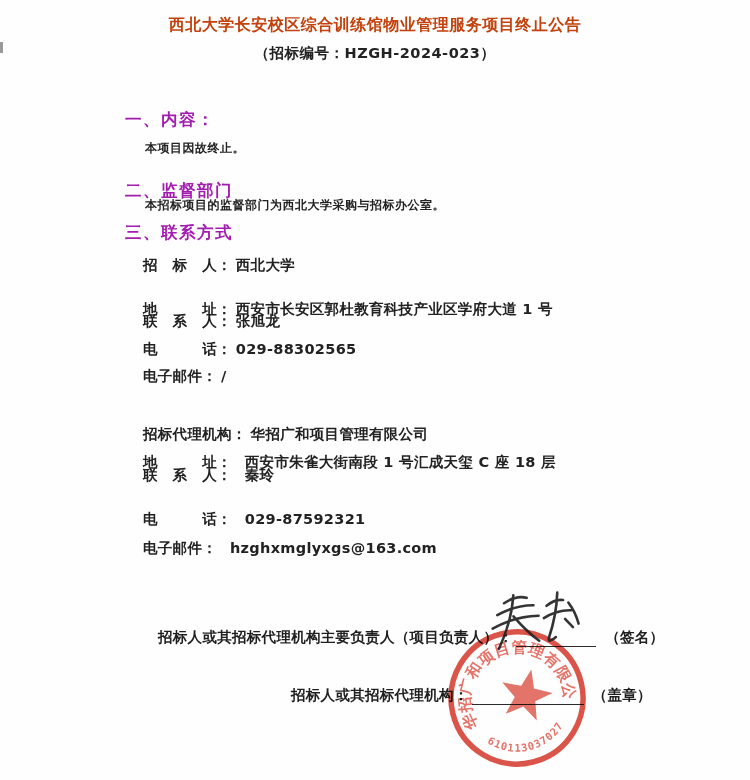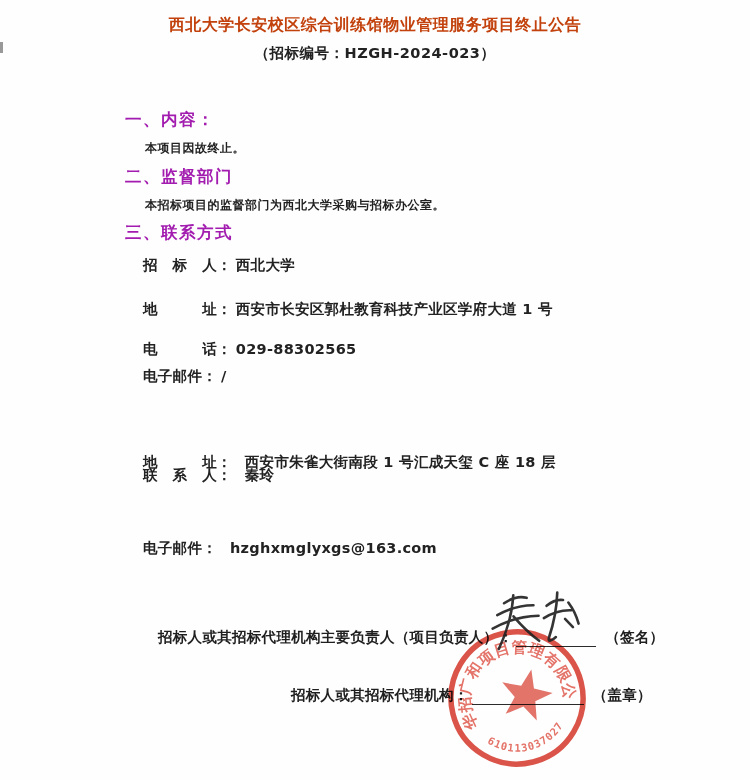--- a/index.html
+++ b/index.html
@@ -65,43 +65,52 @@
 <div class="page">
 
   <div class="scan-artifact"></div>
 
   <div class="doc-title">西北大学长安校区综合训练馆物业管理服务项目终止公告</div>
   <div class="doc-subtitle">（招标编号：HZGH-2024-023）</div>
 
   <div class="sec-h" style="top:109px">一、内容：</div>
   <div class="sec-p" style="top:140px">本项目因故终止。</div>
 
-  <div class="sec-h" style="top:166px">二、监督部门</div>
+  <div class="sec-h" style="top:180px">二、监督部门</div>
   <div class="sec-p" style="top:197px">本招标项目的监督部门为西北大学采购与招标办公室。</div>
 
   <div class="sec-h" style="top:222px">三、联系方式</div>
 
   <div class="row" style="top:256px">
     <span class="lbl">招　标　人：</span><span class="val">西北大学</span>
   </div>
   <div class="row" style="top:300px">
     <span class="lbl">地　　　址：</span><span class="val">西安市长安区郭杜教育科技产业区学府大道 1 号</span>
   </div>
+  <div class="row" style="top:312px">
+    <span class="lbl">联　系　人：</span><span class="val">张旭龙</span>
+  </div>
   <div class="row" style="top:340px">
     <span class="lbl">电　　　话：</span><span class="val">029-88302565</span>
   </div>
   <div class="row" style="top:367px">
     <span class="lbl">电子邮件：</span><span class="val">/</span>
   </div>
 
+  <div class="row" style="top:425px">
+    <span class="lbl">招标代理机构：</span><span class="val">华招广和项目管理有限公司</span>
+  </div>
   <div class="row" style="top:453px">
     <span class="lbl">地　　　址：</span><span class="val val-gap">西安市朱雀大街南段 1 号汇成天玺 C 座 18 层</span>
   </div>
   <div class="row" style="top:466px">
     <span class="lbl">联　系　人：</span><span class="val val-gap">秦玲</span>
+  </div>
+  <div class="row" style="top:510px">
+    <span class="lbl">电　　　话：</span><span class="val val-gap">029-87592321</span>
   </div>
   <div class="row" style="top:539px">
     <span class="lbl">电子邮件：</span><span class="val val-gap">hzghxmglyxgs@163.com</span>
   </div>
 
   <div class="sig-line" style="left:150px;top:628px">
     <span>招标人或其招标代理机构主要负责人（项目负责人）：</span><span class="uline w-sign"></span><span class="suffix">（签名）</span>
   </div>
 
   <div class="sig-line" style="left:283px;top:686px">

